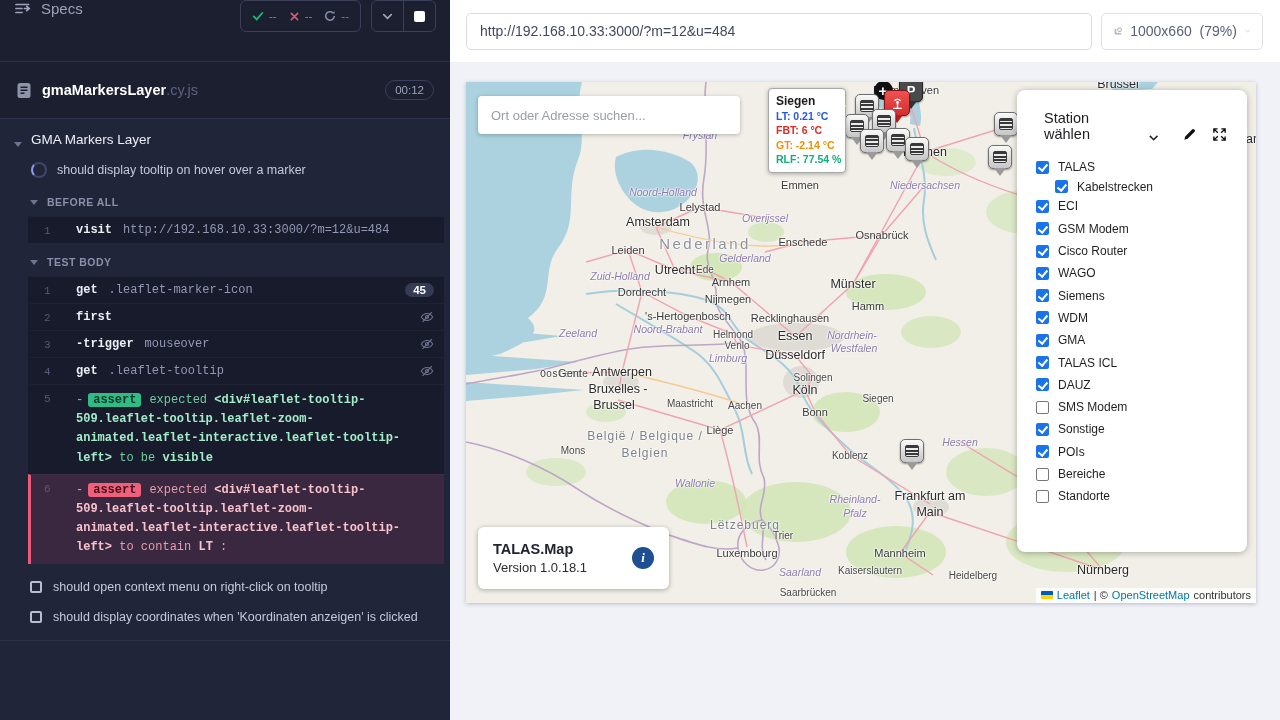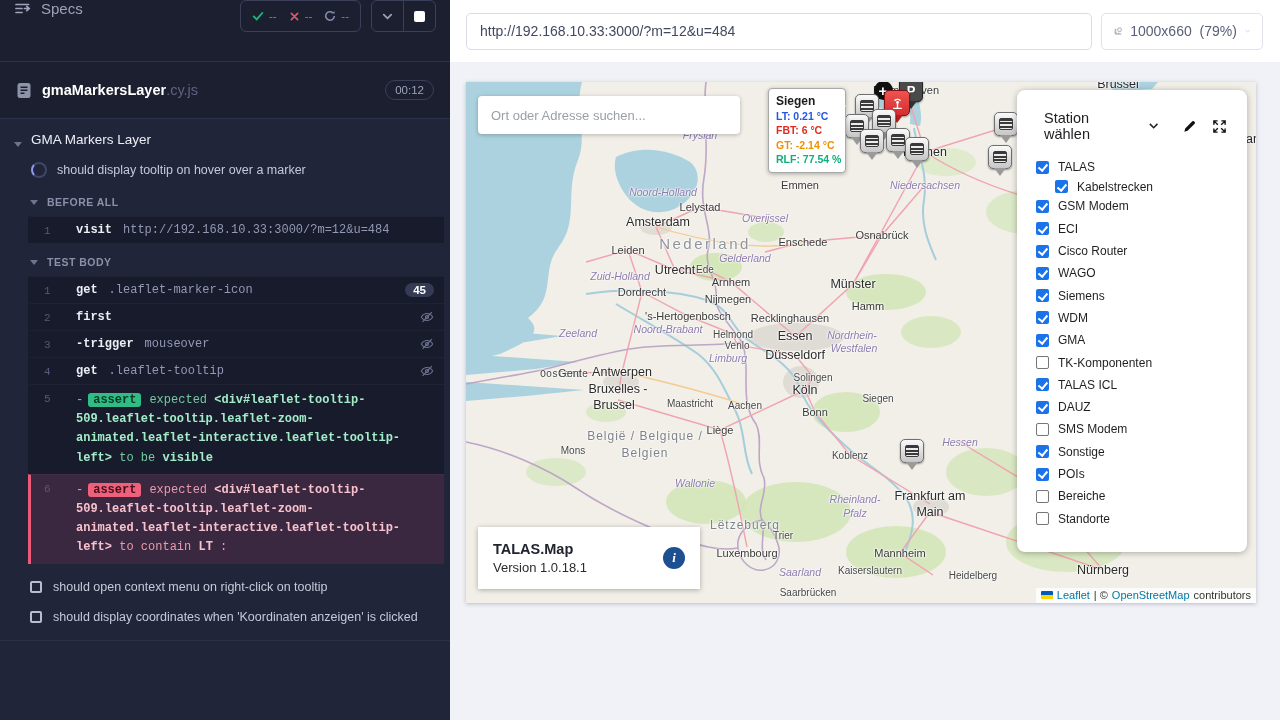--- a/index.html
+++ b/index.html
@@ -71,33 +71,33 @@
   .pin.p{background:#4a4a4a;border-color:#242424;color:#fff;font-weight:bold;font-size:13px;font-family:"Liberation Sans",sans-serif}
   .pin.p::after{border-top-color:#333}
   .plus-circle{position:absolute;width:19px;height:19px;border-radius:50%;background:#101010;color:#fff;display:flex;align-items:center;justify-content:center;font-size:15px;font-weight:bold;line-height:1}
   .search{position:absolute;left:12px;top:14px;width:262px;height:38px;background:#fff;border:none;border-radius:4px;box-shadow:0 1px 4px rgba(0,0,0,.25);padding:0 13px;font-size:13px;color:#333;z-index:610;outline:none;box-sizing:border-box}
   .search::placeholder{color:#9aa0a6}
   .mtooltip{position:absolute;left:302px;top:6px;width:78px;background:#fff;border:1px solid #a9a9a9;border-radius:4px;box-shadow:0 1px 4px rgba(0,0,0,.3);padding:5px 7px;z-index:620;box-sizing:border-box}
   .mtooltip::after{content:"";position:absolute;right:-7px;top:11px;border:6px solid transparent;border-left:7px solid #fff}
   .tt-title{font-size:12px;font-weight:bold;color:#1c1c1c;margin-bottom:1px}
   .tt-row{font-size:10.5px;font-weight:bold;line-height:1.38;white-space:nowrap}
   .station-panel{position:absolute;left:551px;top:8px;width:230px;height:462px;background:#fff;border-radius:8px;box-shadow:0 1px 6px rgba(0,0,0,.3);z-index:630;padding-top:20px;box-sizing:border-box}
-  .sp-header{display:flex;align-items:center;padding:0 20px 0 27px;gap:24px}
+  .sp-header{display:flex;align-items:flex-end;padding:0 20px 0 27px;gap:24px}
   .sp-title{font-size:14.5px;color:#202124}
   .sp-icons{margin-left:auto;display:flex;gap:15px;align-items:center}
   .sp-icons .icon-btn{background:none;border:none;padding:0;cursor:pointer;display:flex}
   .sp-list{margin-top:14px;padding-left:19px}
   .cb-row{display:flex;align-items:center;gap:9px;height:22.3px}
   .cb-row.indent{padding-left:19px;height:17px}
   .cb{width:13px;height:13px;border-radius:2px;flex-shrink:0;position:relative;box-sizing:border-box}
   .cb.on{background:#1a73e8}
   .cb.on::after{content:"";position:absolute;left:4.2px;top:1.4px;width:3.5px;height:7px;border:solid #fff;border-width:0 2px 2px 0;transform:rotate(40deg)}
   .cb.off{background:#fff;border:1.5px solid #747775}
   .cb-label{font-size:12px;color:#1f1f1f}
-  .version-box{position:absolute;left:12px;top:445px;width:222px;height:62px;background:#fff;border-radius:0;box-shadow:0 1px 5px rgba(0,0,0,.3);display:flex;align-items:center;padding:15px 15px;z-index:630;box-sizing:border-box}
+  .version-box{position:absolute;left:12px;top:445px;width:191px;height:62px;background:#fff;border-radius:6px;box-shadow:0 1px 5px rgba(0,0,0,.3);display:flex;align-items:center;padding:15px 15px;z-index:630;box-sizing:border-box}
   .vb-title{font-weight:bold;font-size:14.5px;color:#20242e}
   .vb-version{font-size:13px;color:#2b2b2b;margin-top:3px}
   .info-circle{margin-left:auto;width:22px;height:22px;border-radius:50%;background:#1d4f91;color:#fff;display:flex;align-items:center;justify-content:center;font-size:13px;font-weight:bold;font-family:"Liberation Serif",serif;font-style:italic;flex-shrink:0}
   .attrib{position:absolute;right:0;bottom:0;background:rgba(255,255,255,.8);font-size:11px;color:#333;padding:1px 5px 2px;display:flex;gap:4px;align-items:center;z-index:615}
   .attrib a{color:#0078a8;text-decoration:none}
   .flag{width:12px;height:8px;display:inline-block;background:linear-gradient(#005bbb 0 50%,#ffd500 50% 100%);border-radius:1px}
 </style>
 </head>
 <body>
 
@@ -492,49 +492,45 @@
               <div class="cb-row">
                 <span class="cb on"></span>
                 <span class="cb-label">TALAS</span>
               </div>
               <div class="cb-row indent">
                 <span class="cb on"></span>
                 <span class="cb-label">Kabelstrecken</span>
               </div>
               <div class="cb-row">
                 <span class="cb on"></span>
+                <span class="cb-label">ECI</span>
+              </div>
+              <div class="cb-row">
+                <span class="cb on"></span>
                 <span class="cb-label">GSM Modem</span>
               </div>
               <div class="cb-row">
                 <span class="cb on"></span>
-                <span class="cb-label">ECI</span>
-              </div>
-              <div class="cb-row">
-                <span class="cb on"></span>
                 <span class="cb-label">Cisco Router</span>
               </div>
               <div class="cb-row">
                 <span class="cb on"></span>
                 <span class="cb-label">WAGO</span>
               </div>
               <div class="cb-row">
                 <span class="cb on"></span>
                 <span class="cb-label">Siemens</span>
               </div>
               <div class="cb-row">
                 <span class="cb on"></span>
                 <span class="cb-label">WDM</span>
               </div>
               <div class="cb-row">
                 <span class="cb on"></span>
                 <span class="cb-label">GMA</span>
-              </div>
-              <div class="cb-row">
-                <span class="cb off"></span>
-                <span class="cb-label">TK-Komponenten</span>
               </div>
               <div class="cb-row">
                 <span class="cb on"></span>
                 <span class="cb-label">TALAS ICL</span>
               </div>
               <div class="cb-row">
                 <span class="cb on"></span>
                 <span class="cb-label">DAUZ</span>
               </div>
               <div class="cb-row">

